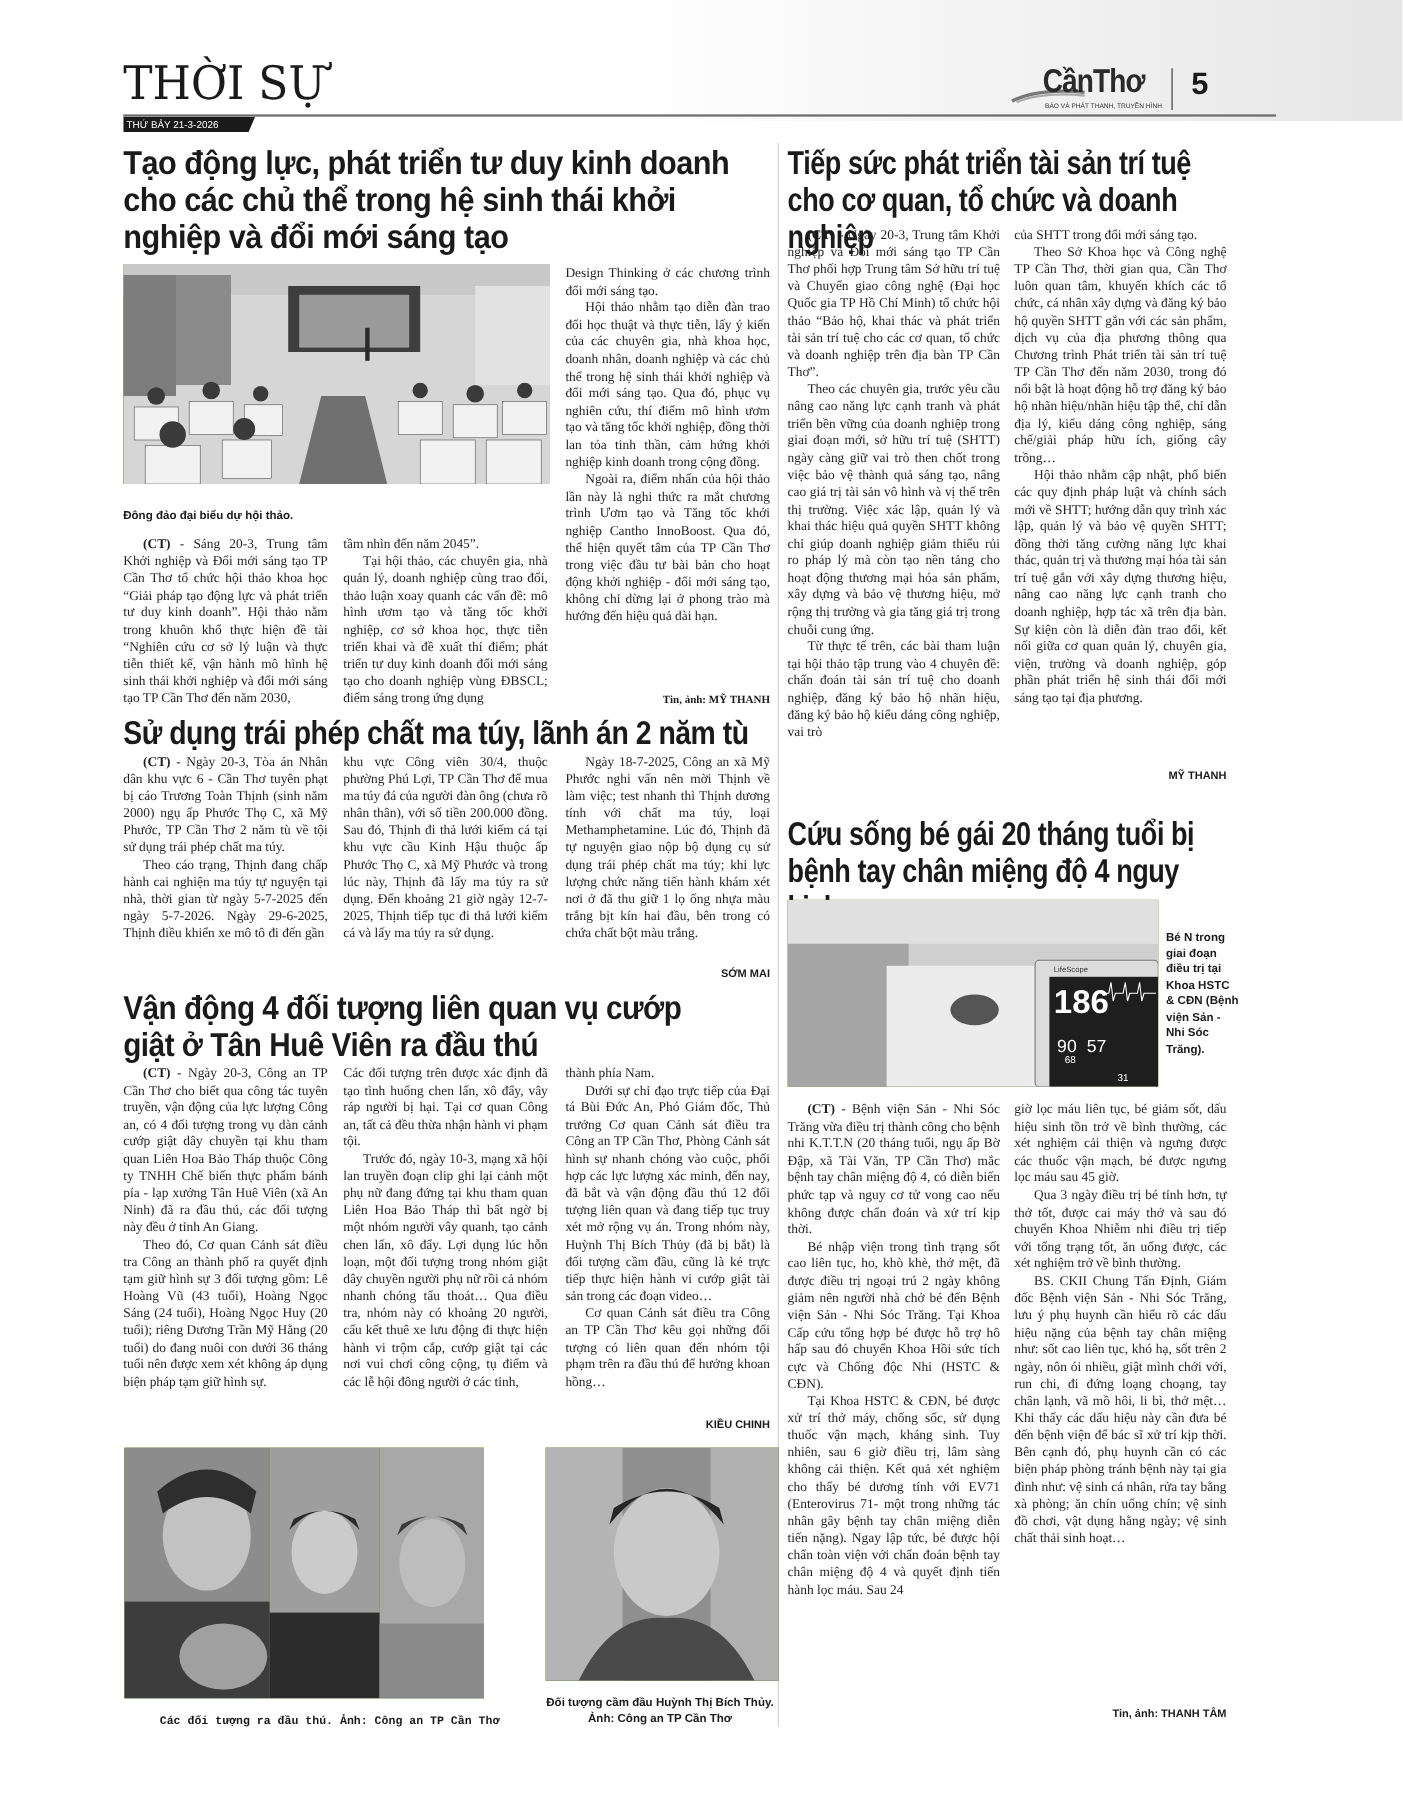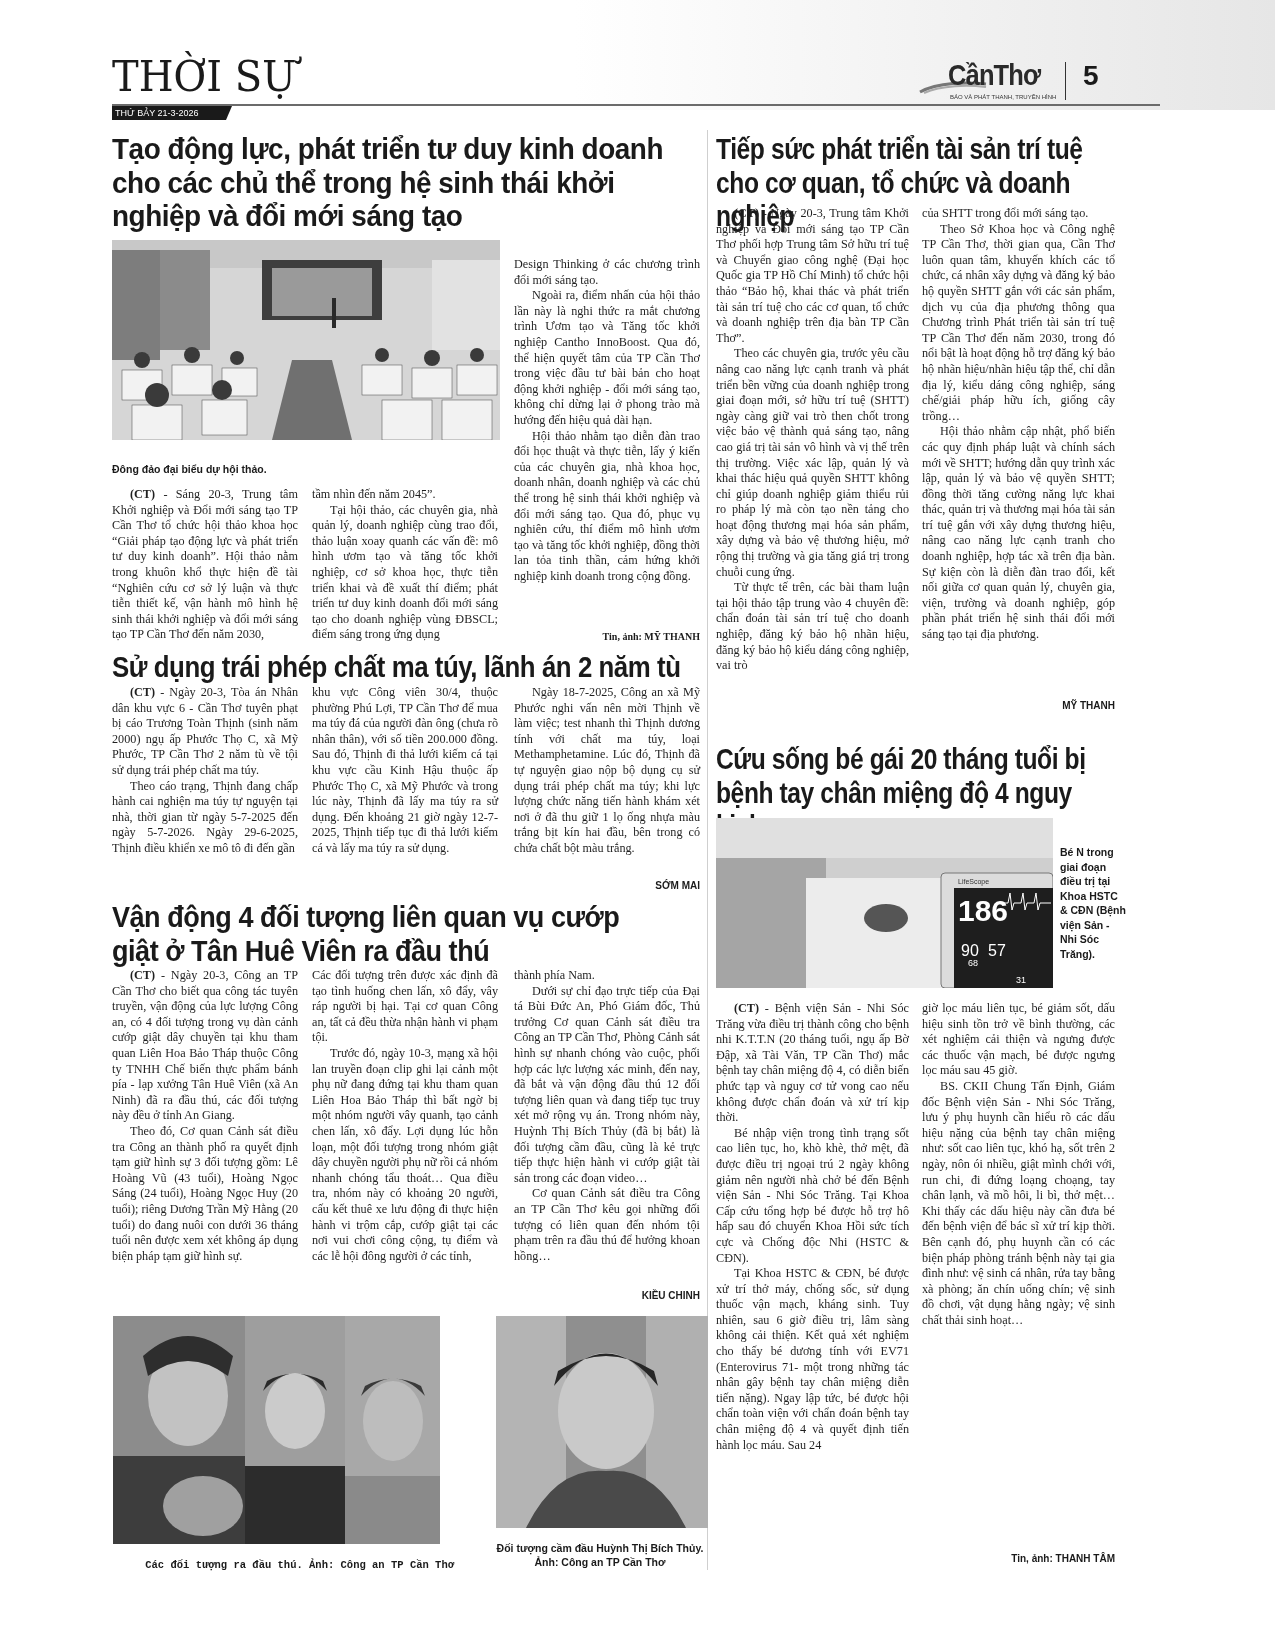--- a/index.html
+++ b/index.html
@@ -95,24 +95,24 @@
 </div>
 <div class="caption" style="left:112px; top:462px; width:388px; font-size:10.5px;">Đông đảo đại biểu dự hội thảo.</div>
 
 <div class="col" style="left:112px; top:487px; width:186px;">
   <p><span class="ct">(CT)</span> <span>- Sáng 20-3, Trung tâm Khởi nghiệp và Đổi mới sáng tạo TP Cần Thơ tổ chức hội thảo khoa học “Giải pháp tạo động lực và phát triển tư duy kinh doanh”. Hội thảo nằm trong khuôn khổ thực hiện đề tài “Nghiên cứu cơ sở lý luận và thực tiễn thiết kế, vận hành mô hình hệ sinh thái khởi nghiệp và đổi mới sáng tạo TP Cần Thơ đến năm 2030,</span></p>
 </div>
 <div class="col" style="left:312px; top:487px; width:186px;">
   <p style="text-indent:0">tầm nhìn đến năm 2045”.</p>
   <p>Tại hội thảo, các chuyên gia, nhà quản lý, doanh nghiệp cùng trao đổi, thảo luận xoay quanh các vấn đề: mô hình ươm tạo và tăng tốc khởi nghiệp, cơ sở khoa học, thực tiễn triển khai và đề xuất thí điểm; phát triển tư duy kinh doanh đổi mới sáng tạo cho doanh nghiệp vùng ĐBSCL; điểm sáng trong ứng dụng</p>
 </div>
-<div class="col" style="left:514px; top:241px; width:186px;margin-top:16px;">
+<div class="col" style="left:514px; top:241px; width:186px;">
   <p style="text-indent:0">Design Thinking ở các chương trình đổi mới sáng tạo.</p>
+  <p>Hội thảo nhằm tạo diễn đàn trao đổi học thuật và thực tiễn, lấy ý kiến của các chuyên gia, nhà khoa học, doanh nhân, doanh nghiệp và các chủ thể trong hệ sinh thái khởi nghiệp và đổi mới sáng tạo. Qua đó, phục vụ nghiên cứu, thí điểm mô hình ươm tạo và tăng tốc khởi nghiệp, đồng thời lan tỏa tinh thần, cảm hứng khởi nghiệp kinh doanh trong cộng đồng.</p>
   <p>Ngoài ra, điểm nhấn của hội thảo lần này là nghi thức ra mắt chương trình Ươm tạo và Tăng tốc khởi nghiệp Cantho InnoBoost. Qua đó, thể hiện quyết tâm của TP Cần Thơ trong việc đầu tư bài bản cho hoạt động khởi nghiệp - đổi mới sáng tạo, không chỉ dừng lại ở phong trào mà hướng đến hiệu quả dài hạn.</p>
-  <p>Hội thảo nhằm tạo diễn đàn trao đổi học thuật và thực tiễn, lấy ý kiến của các chuyên gia, nhà khoa học, doanh nhân, doanh nghiệp và các chủ thể trong hệ sinh thái khởi nghiệp và đổi mới sáng tạo. Qua đó, phục vụ nghiên cứu, thí điểm mô hình ươm tạo và tăng tốc khởi nghiệp, đồng thời lan tỏa tinh thần, cảm hứng khởi nghiệp kinh doanh trong cộng đồng.</p>
 </div>
 <div class="byline" style="left:514px; top:631px; width:186px;font-family:Liberation Serif, serif;">Tin, ảnh: MỸ THANH</div>
 
 <div class="divider-v" style="left:707px; top:130px; height:1440px;"></div>
 
 <div class="headline h2">Tiếp sức phát triển tài sản trí tuệ cho cơ quan, tổ chức và doanh nghiệp</div>
 <div class="col" style="left:716px; top:206px; width:193px;">
   <p><span class="ct">(CT)</span> <span>- Ngày 20-3, Trung tâm Khởi nghiệp và Đổi mới sáng tạo TP Cần Thơ phối hợp Trung tâm Sở hữu trí tuệ và Chuyển giao công nghệ (Đại học Quốc gia TP Hồ Chí Minh) tổ chức hội thảo “Bảo hộ, khai thác và phát triển tài sản trí tuệ cho các cơ quan, tổ chức và doanh nghiệp trên địa bàn TP Cần Thơ”.</span></p>
   <p>Theo các chuyên gia, trước yêu cầu nâng cao năng lực cạnh tranh và phát triển bền vững của doanh nghiệp trong giai đoạn mới, sở hữu trí tuệ (SHTT) ngày càng giữ vai trò then chốt trong việc bảo vệ thành quả sáng tạo, nâng cao giá trị tài sản vô hình và vị thế trên thị trường. Việc xác lập, quản lý và khai thác hiệu quả quyền SHTT không chỉ giúp doanh nghiệp giảm thiểu rủi ro pháp lý mà còn tạo nền tảng cho hoạt động thương mại hóa sản phẩm, xây dựng và bảo vệ thương hiệu, mở rộng thị trường và gia tăng giá trị trong chuỗi cung ứng.</p>
   <p>Từ thực tế trên, các bài tham luận tại hội thảo tập trung vào 4 chuyên đề: chẩn đoán tài sản trí tuệ cho doanh nghiệp, đăng ký bảo hộ nhãn hiệu, đăng ký bảo hộ kiểu dáng công nghiệp, vai trò</p>
@@ -208,15 +208,16 @@
 </div>
 <div class="caption" style="left:1060px; top:845px; width:68px; font-size:10.5px; line-height:14.5px;">Bé N trong giai đoạn điều trị tại Khoa HSTC &amp; CĐN (Bệnh viện Sản - Nhi Sóc Trăng).</div>
 
 <div class="col" style="left:716px; top:1001px; width:193px;">
   <p><span class="ct">(CT)</span> <span>- Bệnh viện Sản - Nhi Sóc Trăng vừa điều trị thành công cho bệnh nhi K.T.T.N (20 tháng tuổi, ngụ ấp Bờ Đập, xã Tài Văn, TP Cần Thơ) mắc bệnh tay chân miệng độ 4, có diễn biến phức tạp và nguy cơ tử vong cao nếu không được chẩn đoán và xử trí kịp thời.</span></p>
   <p>Bé nhập viện trong tình trạng sốt cao liên tục, ho, khò khè, thở mệt, đã được điều trị ngoại trú 2 ngày không giảm nên người nhà chở bé đến Bệnh viện Sản - Nhi Sóc Trăng. Tại Khoa Cấp cứu tổng hợp bé được hỗ trợ hô hấp sau đó chuyển Khoa Hồi sức tích cực và Chống độc Nhi (HSTC &amp; CĐN).</p>
   <p>Tại Khoa HSTC &amp; CĐN, bé được xử trí thở máy, chống sốc, sử dụng thuốc vận mạch, kháng sinh. Tuy nhiên, sau 6 giờ điều trị, lâm sàng không cải thiện. Kết quả xét nghiệm cho thấy bé dương tính với EV71 (Enterovirus 71- một trong những tác nhân gây bệnh tay chân miệng diễn tiến nặng). Ngay lập tức, bé được hội chẩn toàn viện với chẩn đoán bệnh tay chân miệng độ 4 và quyết định tiến hành lọc máu. Sau 24</p>
 </div>
 <div class="col" style="left:922px; top:1001px; width:193px;">
   <p style="text-indent:0">giờ lọc máu liên tục, bé giảm sốt, dấu hiệu sinh tồn trở về bình thường, các xét nghiệm cải thiện và ngưng được các thuốc vận mạch, bé được ngưng lọc máu sau 45 giờ.</p>
+  <p>Qua 3 ngày điều trị bé tỉnh hơn, tự thở tốt, được cai máy thở và sau đó chuyển Khoa Nhiễm nhi điều trị tiếp với tổng trạng tốt, ăn uống được, các xét nghiệm trở về bình thường.</p>
   <p>BS. CKII Chung Tấn Định, Giám đốc Bệnh viện Sản - Nhi Sóc Trăng, lưu ý phụ huynh cần hiểu rõ các dấu hiệu nặng của bệnh tay chân miệng như: sốt cao liên tục, khó hạ, sốt trên 2 ngày, nôn ói nhiều, giật mình chới với, run chi, đi đứng loạng choạng, tay chân lạnh, vã mồ hôi, li bì, thở mệt… Khi thấy các dấu hiệu này cần đưa bé đến bệnh viện để bác sĩ xử trí kịp thời. Bên cạnh đó, phụ huynh cần có các biện pháp phòng tránh bệnh này tại gia đình như: vệ sinh cá nhân, rửa tay bằng xà phòng; ăn chín uống chín; vệ sinh đồ chơi, vật dụng hằng ngày; vệ sinh chất thải sinh hoạt…</p>
 </div>
 <div class="byline" style="left:922px; top:1553px; width:193px;">Tin, ảnh: THANH TÂM</div>
 
 </body></html>

